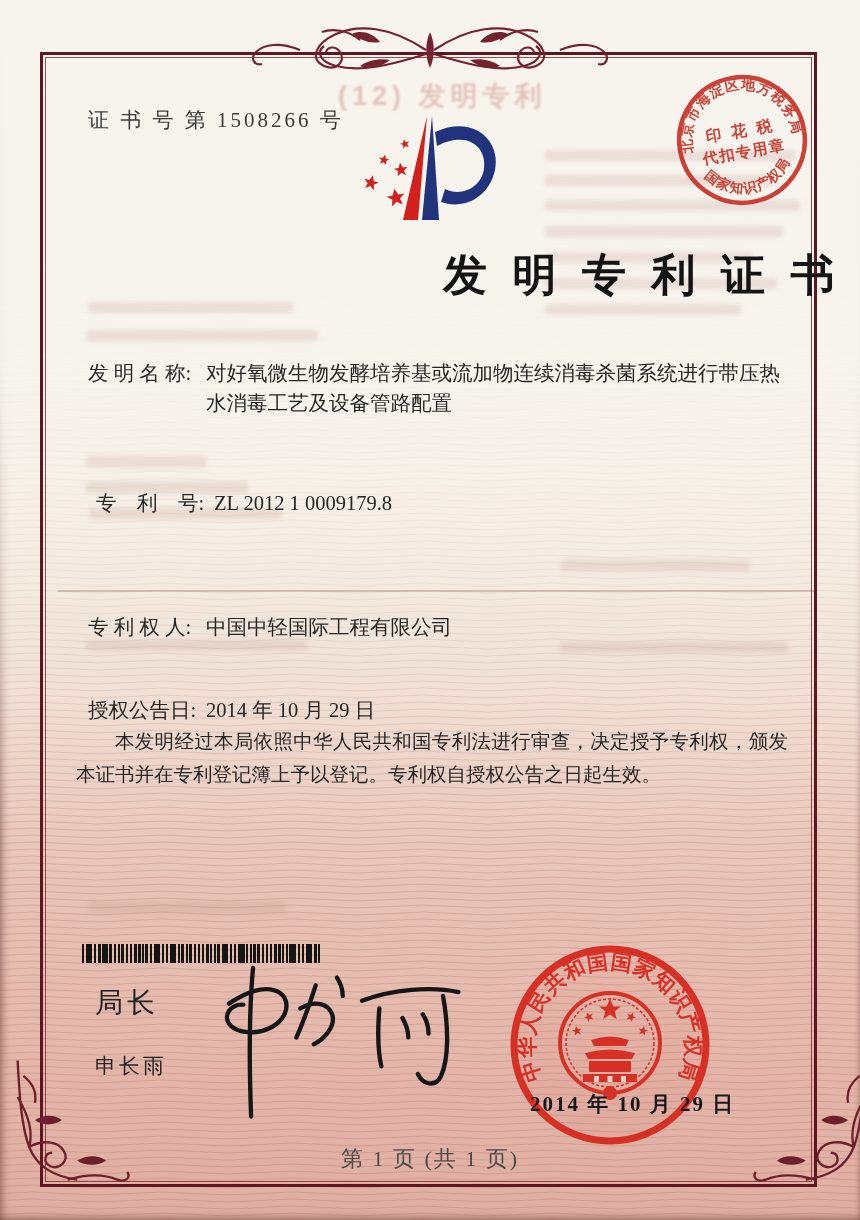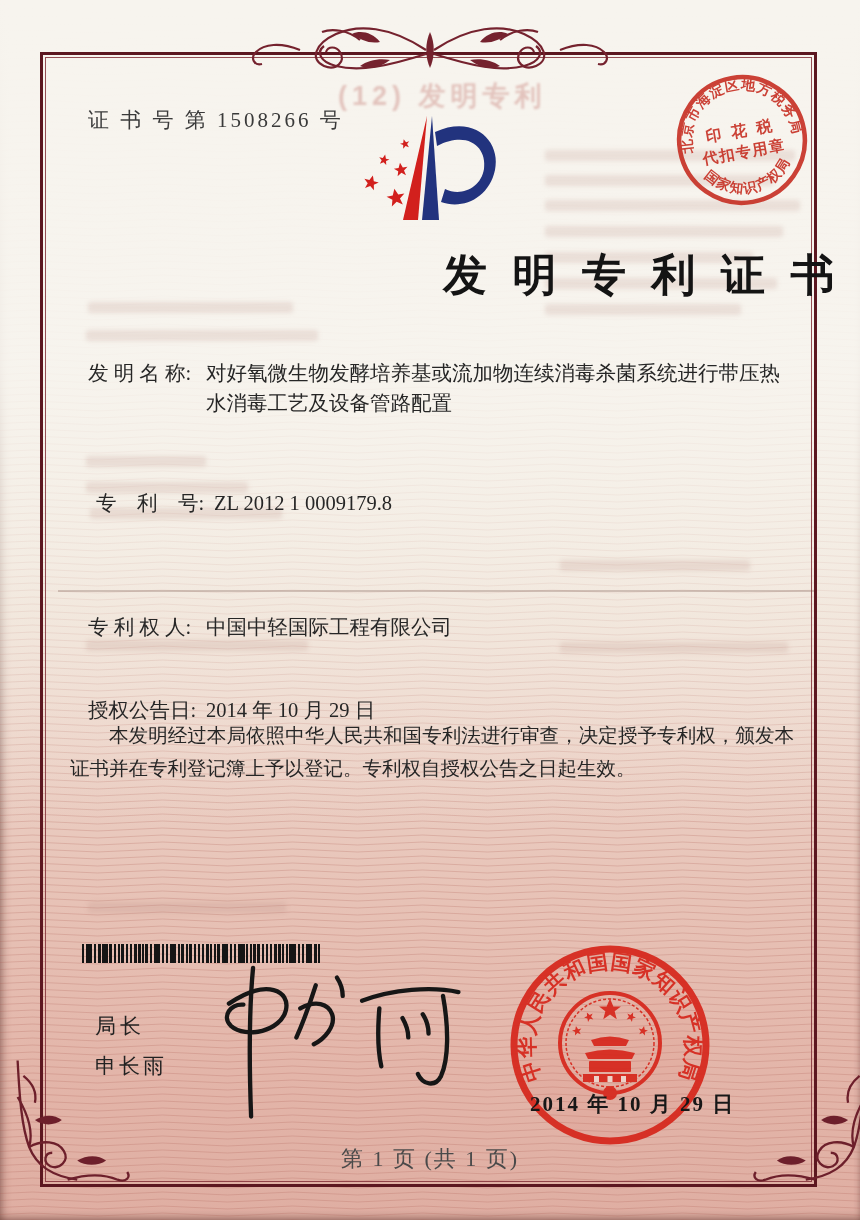--- a/index.html
+++ b/index.html
@@ -20,27 +20,27 @@
   .ghost-rule{left:58px;top:590px;width:758px;height:2px;background:rgba(150,120,110,.38);filter:blur(.6px);}
   .ghost-header{left:338px;top:78px;font-family:"Liberation Sans","DejaVu Sans",sans-serif;
     font-weight:700;font-size:27px;letter-spacing:5px;color:rgba(214,164,156,.6);filter:blur(1.1px);}
   .cert-no{left:88px;top:106px;font-size:21px;letter-spacing:3px;color:#3a3a3a;}
   .title{left:0;right:0;top:246px;text-align:right;font-size:44px;font-weight:700;color:#141414;
     letter-spacing:.58em;text-indent:.58em;}
   .row{position:absolute;left:88px;width:706px;display:flex;font-size:20.5px;color:#262626;line-height:30px;}
   .row .lab{flex:none;width:118px;}
   .row .val{flex:1;}
   .paras{left:70px;top:719px;width:724px;font-size:19.5px;line-height:33px;color:#262626;text-align:justify;}
-  .paras p{margin:0;text-indent:2em;}
+  .paras p{margin:6px;text-indent:2em;}
   .barcode{left:82px;top:944px;width:240px;height:19px;
     background:
       repeating-linear-gradient(90deg,#151515 0 2px,transparent 2px 4px),
       repeating-linear-gradient(90deg,#151515 0 1px,transparent 1px 9px),
       repeating-linear-gradient(90deg,transparent 0 5px,#151515 5px 8px,transparent 8px 17px);}
-  .director-title{left:95px;top:1012px;font-size:21px;letter-spacing:4px;color:#222;}
+  .director-title{left:95px;top:984px;font-size:28px;letter-spacing:4px;color:#222;}
   .director-name{left:95px;top:1052px;font-size:21px;letter-spacing:3px;color:#222;}
   .issue-date{left:530px;top:1090px;font-size:21px;letter-spacing:2px;color:#171717;z-index:7;font-weight:600;}
   .footer{left:0;right:0;top:1144px;text-align:center;font-size:22px;letter-spacing:2px;color:#4a4a4a;}
   .tax-stamp{left:666px;top:64px;transform:rotate(-10deg);opacity:.88;z-index:5;}
   .office-seal{left:505px;top:940px;opacity:.92;z-index:6;}
   .signature{left:200px;top:950px;z-index:6;}
   .orn{z-index:4;}
 </style>
 </head>
 <body>

